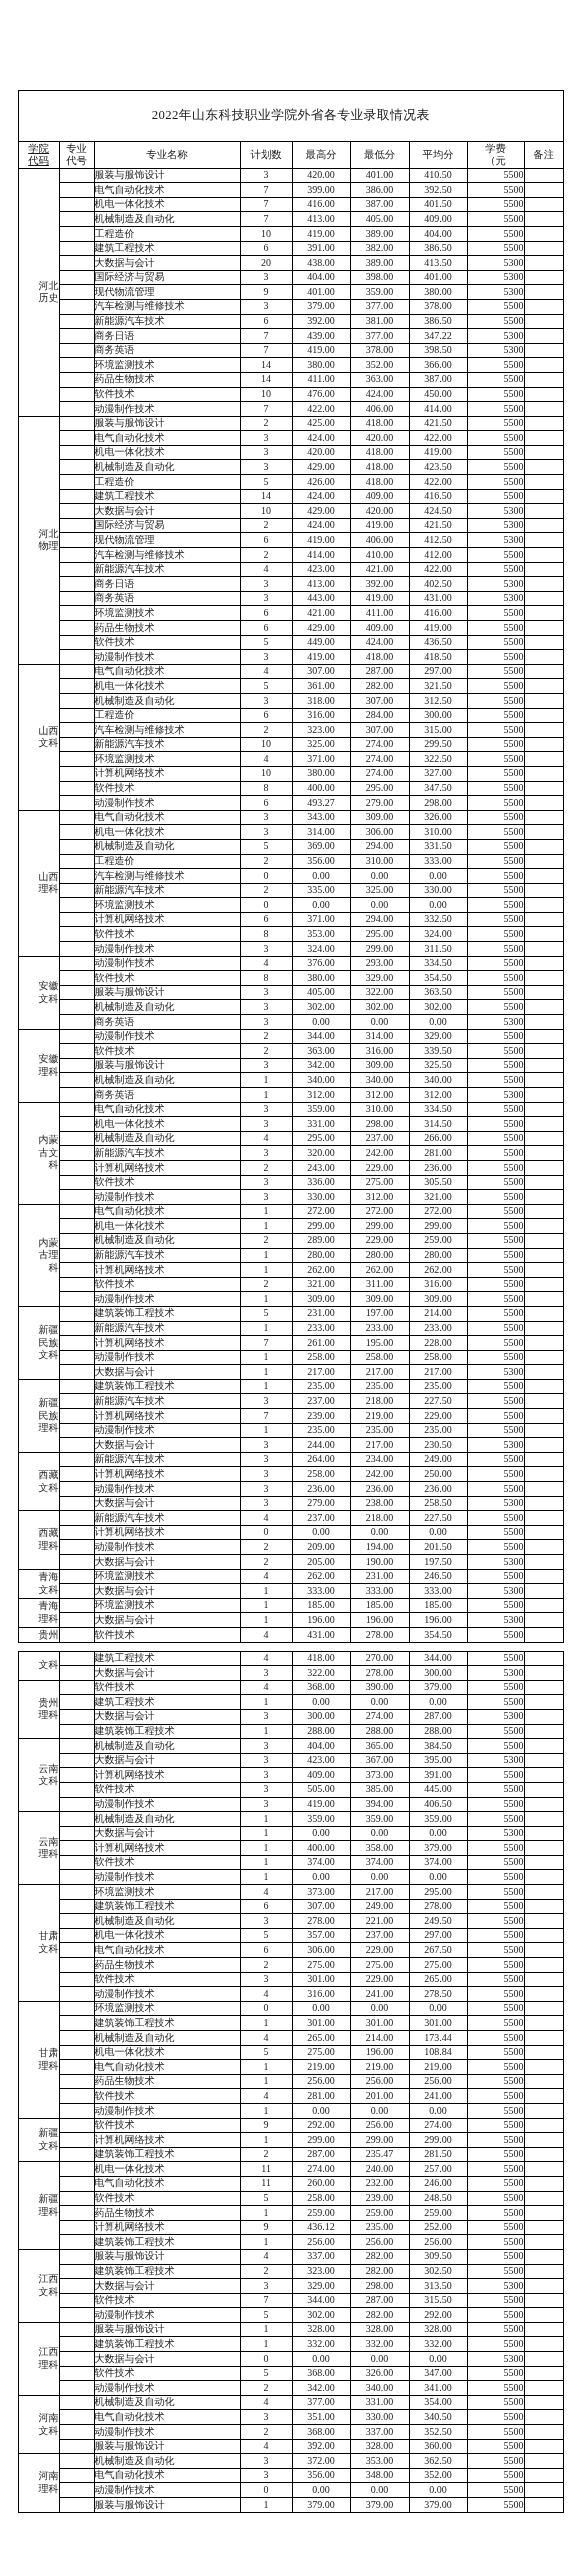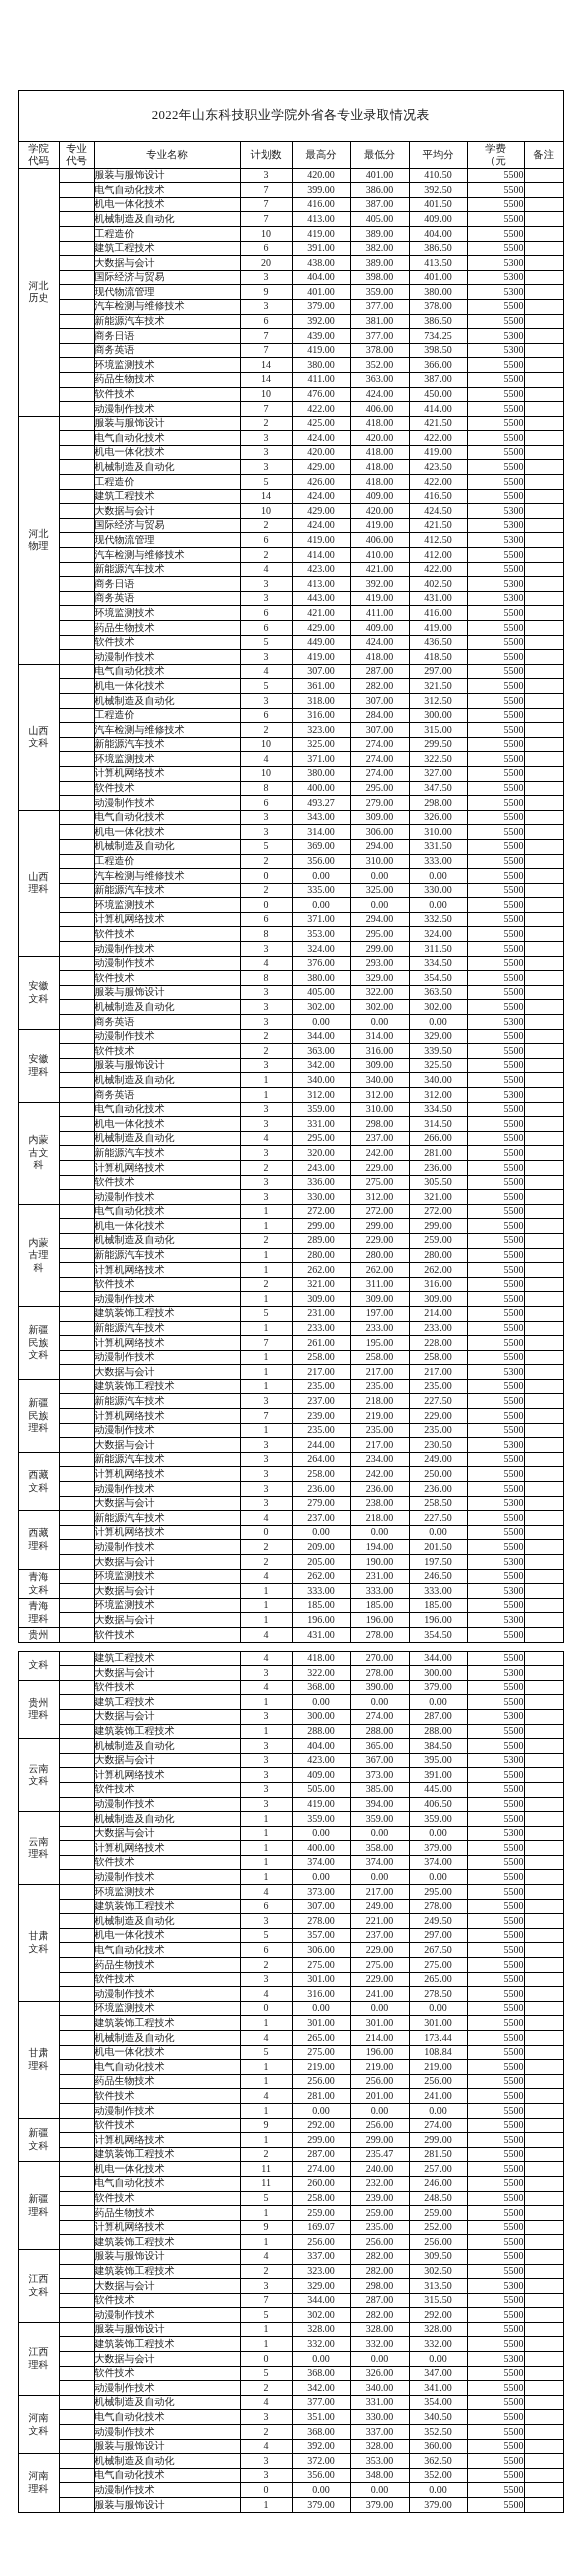--- a/index.html
+++ b/index.html
@@ -55,27 +55,27 @@
     vertical-align: middle;
     font-size: 10.4px;
     line-height: 1.1;
   }
   tr.data-row td {
     height: 13.6px;
     font-size: 10px;
     vertical-align: middle;
   }
   td.c-label {
-    text-align: center;
+    text-align: right;
     vertical-align: middle;
     font-size: 10.4px;
     line-height: 1.45;
     border-left: 1.6px solid #000;
   }
-  td.c-first-edge { border-left: 1.6px solid #000; }
+  td.c-first-edge { border-left: 1.6px solid #000; text-decoration: underline; }
   td.c-last { border-right: 1.6px solid #000; }
   td.c-name { text-align: left; padding-left: 3.2px; }
   td.c-num  { text-align: center; }
   td.c-tuition { text-align: right; padding-right: 1.6px; }
   tr.group-start td { border-top: 1.6px solid #000; }
   tr.table-end td { border-bottom: 1.6px solid #000; }
   tr.page-break td {
     border: none;
     border-top: 1.6px solid #000;
     border-bottom: 1.6px solid #000;
@@ -228,21 +228,21 @@
             <td class="c-num">386.50</td>
             <td class="c-tuition">5500</td>
             <td class="c-num c-last"></td>
           </tr>
           <tr class="data-row">
             <td class="c-num"></td>
             <td class="c-name">商务日语</td>
             <td class="c-num">7</td>
             <td class="c-num">439.00</td>
             <td class="c-num">377.00</td>
-            <td class="c-num">734.25</td>
+            <td class="c-num">347.22</td>
             <td class="c-tuition">5300</td>
             <td class="c-num c-last"></td>
           </tr>
           <tr class="data-row">
             <td class="c-num"></td>
             <td class="c-name">商务英语</td>
             <td class="c-num">7</td>
             <td class="c-num">419.00</td>
             <td class="c-num">378.00</td>
             <td class="c-num">398.50</td>
@@ -1565,21 +1565,21 @@
             <td class="c-num">259.00</td>
             <td class="c-num">259.00</td>
             <td class="c-num">259.00</td>
             <td class="c-tuition">5500</td>
             <td class="c-num c-last"></td>
           </tr>
           <tr class="data-row">
             <td class="c-num"></td>
             <td class="c-name">计算机网络技术</td>
             <td class="c-num">9</td>
-            <td class="c-num">169.07</td>
+            <td class="c-num">436.12</td>
             <td class="c-num">235.00</td>
             <td class="c-num">252.00</td>
             <td class="c-tuition">5500</td>
             <td class="c-num c-last"></td>
           </tr>
           <tr class="data-row">
             <td class="c-num"></td>
             <td class="c-name">建筑装饰工程技术</td>
             <td class="c-num">1</td>
             <td class="c-num">256.00</td>

